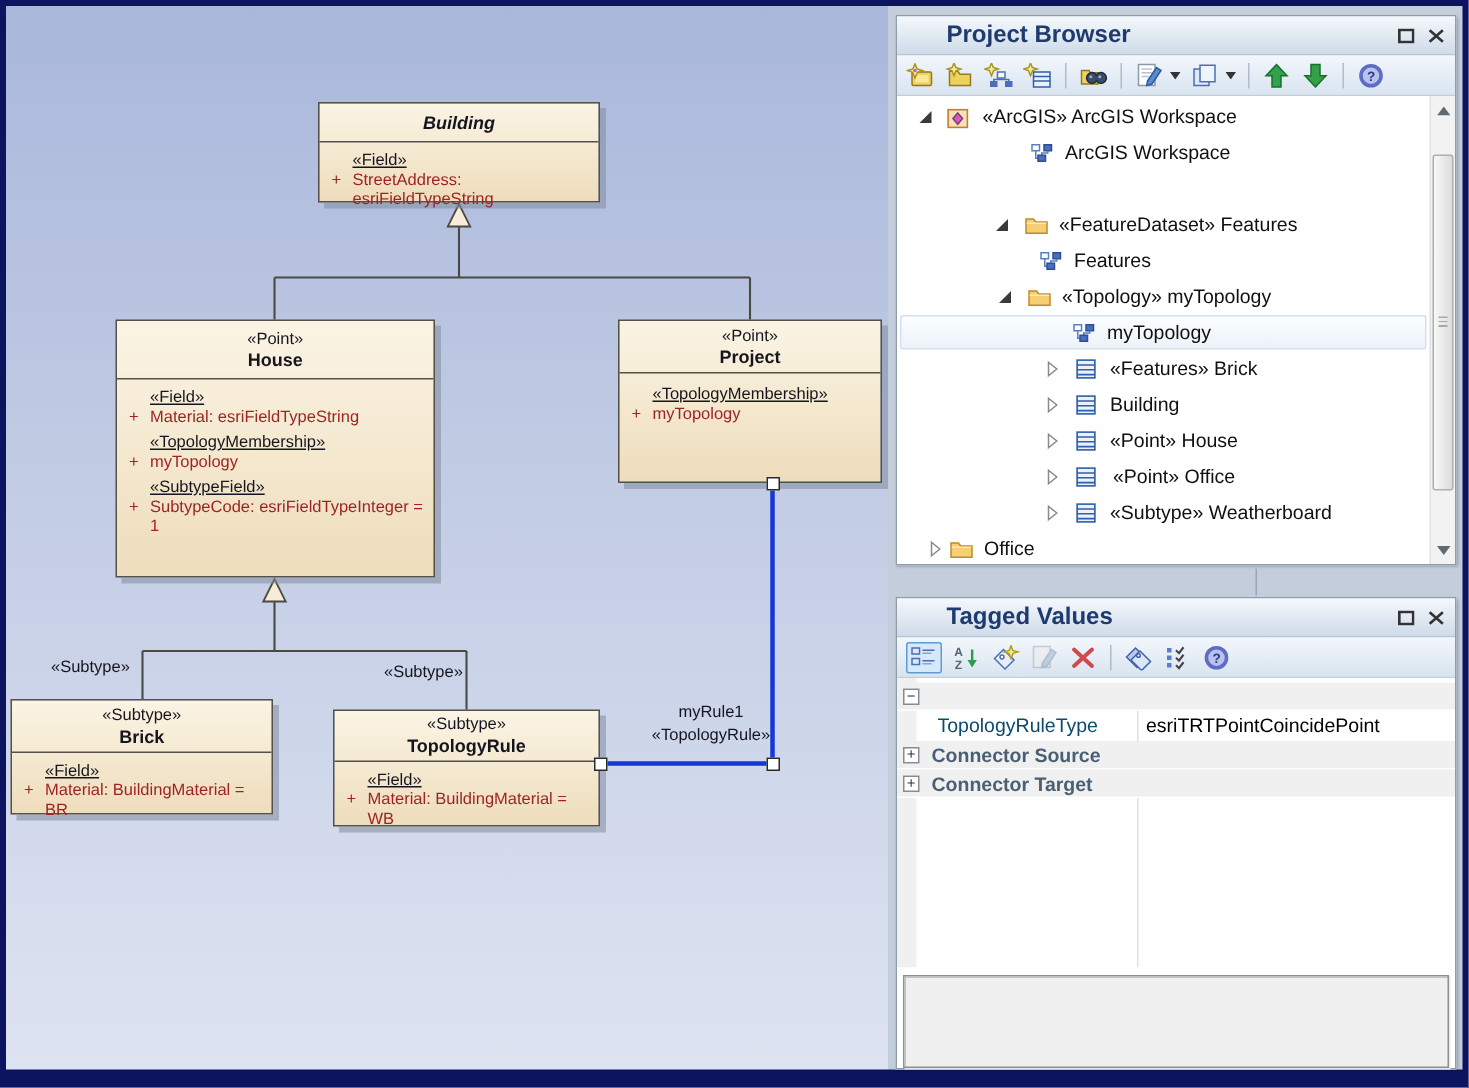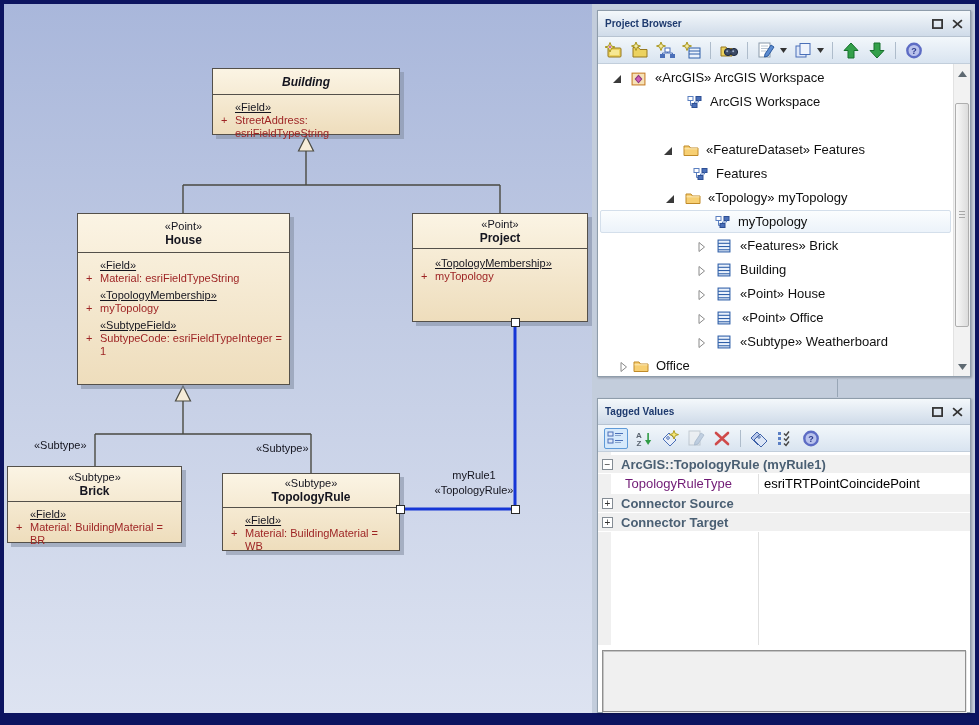--- a/index.html
+++ b/index.html
@@ -26,21 +26,21 @@
   .rulelabels { position: absolute; left: 400px; top: 464px; width: 140px;
                 text-align: center; font-size: 11px; color: #15151f; line-height: 15px; }
   .handle { position: absolute; width: 9px; height: 9px; background: #fff; border: 1px solid #2a2a2a; }
 
   
   .dock { position: absolute; left: 592px; top: 4px; width: 383px; height: 709px; background: #c3cddc; }
   .panel { position: absolute; left: 5px; width: 374px; background: #fff;
            border: 1px solid #8f9dab; box-shadow: 1px 1px 2px rgba(0,0,0,0.25); }
   .titlebar { height: 26px; background: linear-gradient(180deg, #f4f8fb, #cfdbe9);
               display: flex; align-items: center; padding: 0 7px; border-bottom: 1px solid #b7c3d1; }
-  .ptitle { font-weight: bold; font-size: 10px; color: #1e3a6e; flex: 1; }
+  .ptitle { font-weight: bold; font-size: 16px; color: #1e3a6e; flex: 1; margin-left: 26px; }
   .winbtn { margin-left: 9px; cursor: default; display: flex; align-items: center; }
   .toolbar { height: 27px; background: linear-gradient(180deg, #f2f7fb, #d9e4f0);
              display: flex; align-items: center; gap: 6px; padding: 0 6px; border-bottom: 1px solid #c2cedb; }
   .tsep { width: 1px; height: 17px; background: #aebccb; margin: 0 2px; }
   .tbi { width: 20px; height: 17px; display: block; }
   .caret { width: 7px; height: 5px; display: block; margin-left: -2px; }
   .tb-sel { border: 1px solid #5e9ad8; background: #d6e9fb; border-radius: 2px; padding: 1px; display: inline-flex; }
 
   
   .tree { position: relative; height: 312px; background: #fff; overflow: hidden; }
@@ -60,21 +60,21 @@
 
   
   .tv-grid { position: relative; height: 193px; background: #fff; overflow: hidden; }
   .gutter { position: absolute; left: 0; top: 0; bottom: 0; width: 13px; background: #f0f0f0; }
   .coldiv { position: absolute; left: 160px; top: 22px; bottom: 0; width: 1px; background: #e0e0e0; }
   .tvrow { position: absolute; left: 0; right: 0; height: 19px; }
   .tvgroup { background: #f0f0f0; border-bottom: 1px solid #fff; display: flex; align-items: center; }
   .pmbox { width: 11px; height: 11px; border: 1px solid #848c94; background: #fff; font-size: 10px;
            line-height: 9px; text-align: center; color: #333; margin-left: 4px; flex: none; }
   .glabel { font-size: 13px; font-weight: bold; color: #4a5f73; margin-left: 8px; white-space: nowrap; }
-  .tvname { position: absolute; left: 27px; top: 2px; font-size: 13px; color: #701a75; }
+  .tvname { position: absolute; left: 27px; top: 2px; font-size: 13px; color: #0c4a6e; }
   .tvval  { position: absolute; left: 166px; top: 2px; font-size: 13px; color: #000; }
   .notes { position: absolute; left: 4px; right: 4px; top: 251px; height: 62px; background: #f0f0f0;
            border: 1px solid #8f8f8f; box-shadow: inset 1px 1px 0 #c4c4c4, 1px 1px 0 #e8e8e8; }
   .splitter { position: absolute; left: 245px; top: 375px; width: 1px; height: 18px; background: #98a6b6; }
 </style>
 </head>
 <body>
 
 <div class="window">
 
@@ -487,21 +487,20 @@
       <div class="tv-grid">
         <span class="gutter"></span>
         <span class="coldiv"></span>
 
         <div class="tvrow" style="top:22px">
           <span class="tvname">TopologyRuleType</span>
           <span class="tvval">esriTRTPointCoincidePoint</span>
         </div>
         <div class="tvrow tvgroup" style="top:3px">
           <span class="pmbox">−</span>
-          <span class="glabel">ArcGIS::TopologyRule (myRule1)</span>
         </div>
         <div class="tvrow tvgroup" style="top:42px">
           <span class="pmbox">+</span>
           <span class="glabel">Connector Source</span>
         </div>
         <div class="tvrow tvgroup" style="top:61px">
           <span class="pmbox">+</span>
           <span class="glabel">Connector Target</span>
         </div>
       </div>

